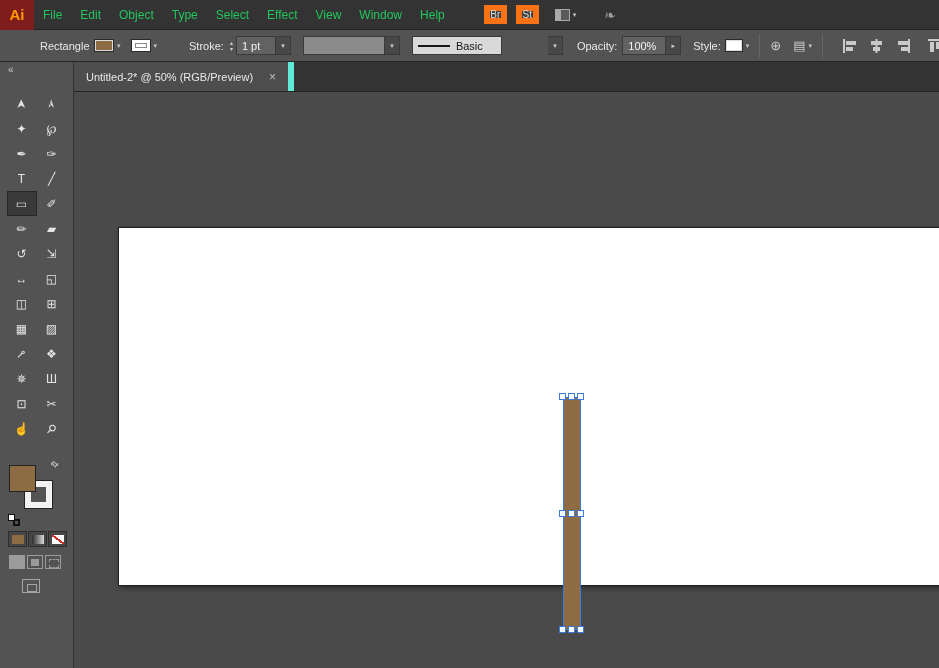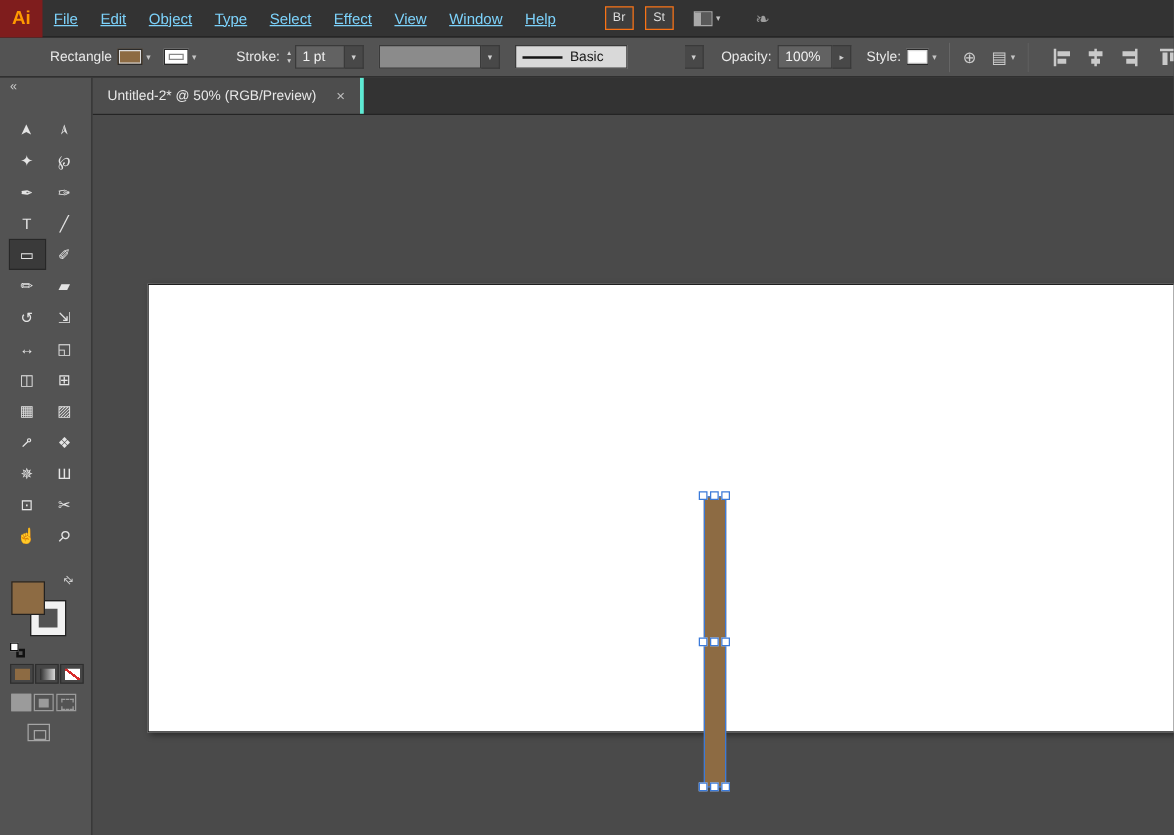--- a/index.html
+++ b/index.html
@@ -7,22 +7,22 @@
   body {
     width:939px; height:668px; overflow:hidden; position:relative;
     background:#4a4a4a; font-family:"Liberation Sans", sans-serif;
     -webkit-user-select:none; user-select:none; cursor:default;
   }
   
   .menubar { position:absolute; top:0; left:0; width:939px; height:30px;
     background:#333333; border-bottom:1px solid #232323; display:flex; align-items:center; z-index:6; }
   .logo { width:34px; height:30px; background:#7f1d1d; color:#ff9a00;
     font-weight:bold; font-size:15px; display:flex; align-items:center; justify-content:center; }
-  .menu-item { padding:0 9px; font-size:12px; color:#7dd3fc; height:30px; line-height:30px;text-decoration:underline; }
-  .mini-btn { width:23px; height:19px; border:1px solid #f97316; background:#3e3e3e; color:#dcdcdc;
+  .menu-item { padding:0 9px; font-size:12px; color:#22c55e; height:30px; line-height:30px; }
+  .mini-btn { width:23px; height:19px; border:6px solid #f97316; background:#3e3e3e; color:#dcdcdc;
     font-size:10px; display:flex; align-items:center; justify-content:center; margin-left:9px; }
   .mini-btn.first { margin-left:30px; }
   .ws-group { display:flex; align-items:center; margin-left:16px; }
   .ws-icon { width:15px; height:12px; border:1px solid #a9a9a9; display:flex; }
   .ws-icon i { display:block; }
   .ws-icon i:first-child { width:5px; background:#a9a9a9; }
   .ws-icon i:last-child { flex:1; background:#5a5a5a; }
   .chev { font-size:7px; color:#c4c4c4; margin-left:3px; }
   .ornament { margin-left:28px; font-size:14px; color:#9d9d9d; }
 
@@ -100,21 +100,21 @@
   .mbtn.m2:after { content:""; position:absolute; left:3px; top:3px; width:8px; height:7px; background:#9b9b9b; }
   .mbtn.m3:after { content:""; position:absolute; left:3px; top:3px; width:8px; height:7px; border:1px dashed #9b9b9b; }
 
   .screen-mode { margin:10px 0 0 22px; width:18px; height:14px; border:1px solid #a5a5a5; position:relative; }
   .screen-mode i { position:absolute; left:4px; top:4px; width:10px; height:8px; border:1px solid #a5a5a5; display:block; background:#535353; }
 
   
   .tabbar { position:absolute; top:62px; left:74px; width:865px; height:30px;
     background:#333333; border-bottom:1px solid #242424; display:flex; z-index:3; }
   .tab { background:#4d4d4d; display:flex; align-items:center; padding:0 12px;
-    font-size:11px; color:#e8e8e8; border-right:3px solid #5eead4; }
+    font-size:11px; color:#e8e8e8; border-right:6px solid #5eead4; }
   .tab-close { margin-left:16px; color:#bdbdbd; font-size:12px; }
 
   .canvas { position:absolute; top:92px; left:74px; width:865px; height:576px;
     background:#4a4a4a; overflow:hidden; }
   .artboard { position:absolute; background:#ffffff; border:1px solid #1f1f1f;
     box-shadow:2px 2px 5px rgba(0,0,0,0.45); }
   .shape { position:absolute; z-index:2; }
   .handle { position:absolute; width:7px; height:7px; background:#ffffff; z-index:3; }
 </style>
 </head>

